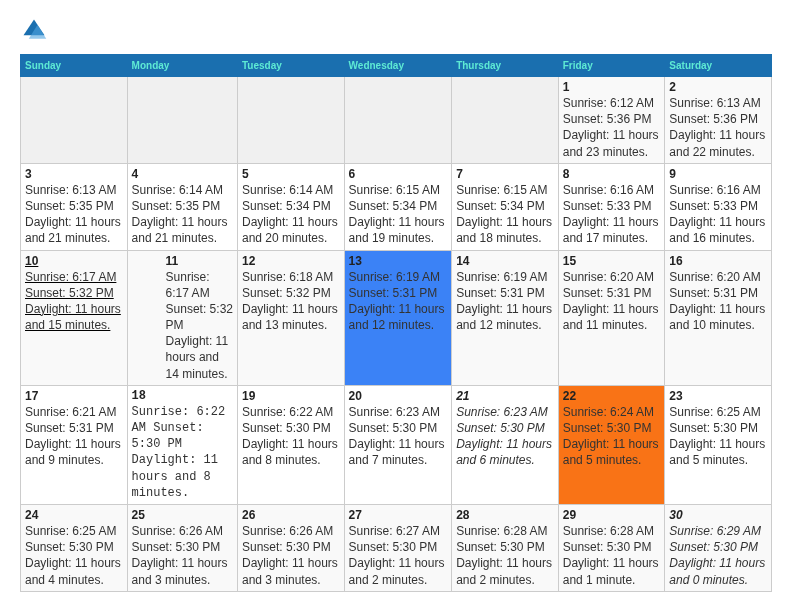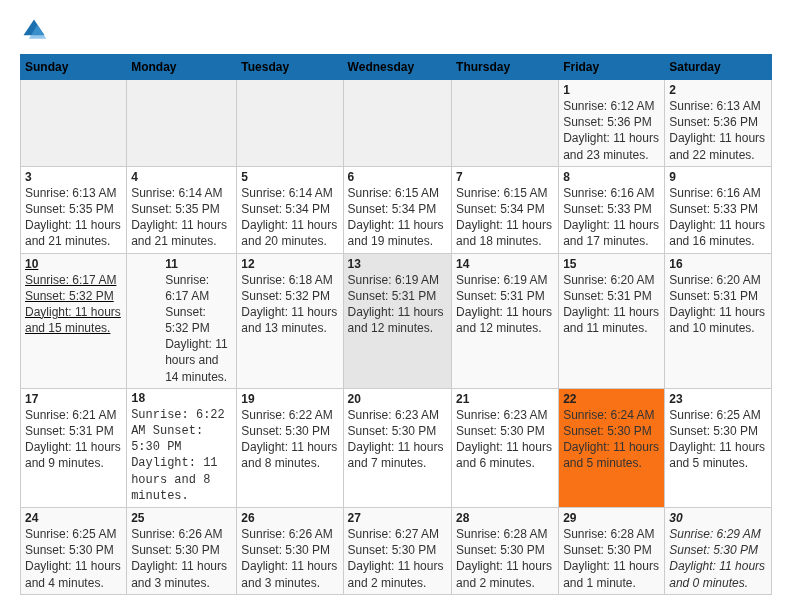--- a/index.html
+++ b/index.html
@@ -42,24 +42,24 @@
       font-size: 16px;
       color: #555;
     }
     .calendar {
       width: 100%;
       border-collapse: collapse;
       font-size: 10.5px;
     }
     .calendar thead tr th {
       background: #1a6faf;
-      color: #000000;
+      color: #5eead4;
       padding: 5px 4px;
       text-align: left;
-      font-size: 12px;
+      font-size: 10px;
       font-weight: bold;
       border: 1px solid #1a6faf;
     }
     .calendar tbody tr td {
       border: 1px solid #ccc;
       vertical-align: top;
       padding: 3px 4px;
       width: 113px;
       min-height: 70px;
       height: 72px;
@@ -209,21 +209,21 @@
 Daylight: 11 hours
 and 14 minutes.</div>
           </td>
           <td style="background: rgb(249, 249, 249);">
             <span class="day-num">12</span>
             <div class="day-info">Sunrise: 6:18 AM
 Sunset: 5:32 PM
 Daylight: 11 hours
 and 13 minutes.</div>
           </td>
-          <td style="background: #e5e5e5;">
+          <td style="background: #3b82f6;">
             <span class="day-num">13</span>
             <div class="day-info">Sunrise: 6:19 AM
 Sunset: 5:31 PM
 Daylight: 11 hours
 and 12 minutes.</div>
           </td>
           <td style="background: rgb(249, 249, 249);">
             <span class="day-num">14</span>
             <div class="day-info">Sunrise: 6:19 AM
 Sunset: 5:31 PM
@@ -267,21 +267,21 @@
 Daylight: 11 hours
 and 8 minutes.</div>
           </td>
           <td style="background: rgb(255, 255, 255);">
             <span class="day-num">20</span>
             <div class="day-info">Sunrise: 6:23 AM
 Sunset: 5:30 PM
 Daylight: 11 hours
 and 7 minutes.</div>
           </td>
-          <td style="background: rgb(255, 255, 255);">
+          <td style="background: rgb(255, 255, 255); font-style: italic;">
             <span class="day-num">21</span>
             <div class="day-info">Sunrise: 6:23 AM
 Sunset: 5:30 PM
 Daylight: 11 hours
 and 6 minutes.</div>
           </td>
           <td style="background: #f97316;">
             <span class="day-num">22</span>
             <div class="day-info">Sunrise: 6:24 AM
 Sunset: 5:30 PM

